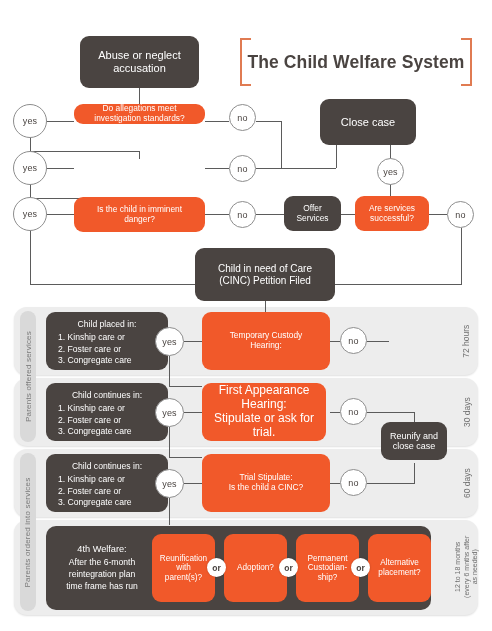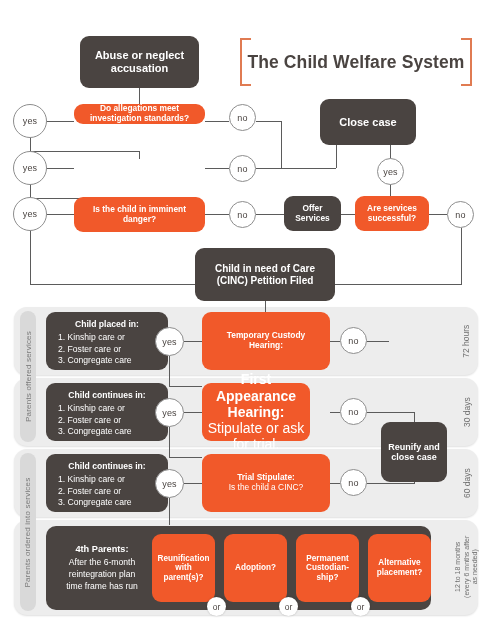--- a/index.html
+++ b/index.html
@@ -7,32 +7,32 @@
        font-family:"Liberation Sans","DejaVu Sans",sans-serif;
        -webkit-font-smoothing:antialiased;}
   #stage{position:absolute;left:0;top:0;width:492px;height:631px;}
 
   
   .node{position:absolute;box-sizing:border-box;display:flex;flex-direction:column;
         align-items:center;justify-content:center;text-align:center;
         border-radius:9px;color:#ffffff;line-height:1.16;z-index:5;}
   .node.dark{background:#4a4441;}
   .node.orange{background:#f1592a;}
-  .node .ttl{font-weight:bold;}
+  .node .ttl{font-weight:normal;}
   .node .sub{font-weight:normal;}
 
   
   .circ{position:absolute;border-radius:50%;background:#ffffff;
         border:1.3px solid #8d8d8d;color:#4a4441;
         display:flex;align-items:center;justify-content:center;
         font-size:9px;letter-spacing:.2px;z-index:7;box-sizing:border-box;}
   .orcirc{position:absolute;border-radius:50%;background:#ffffff;color:#4a4441;
         display:flex;align-items:center;justify-content:center;
-        font-size:8.5px;font-weight:normal;z-index:9;box-sizing:border-box;
-        box-shadow:0 0 2px rgba(0,0,0,.25);margin-top:39px;}
+        font-size:8.5px;font-weight:bold;z-index:9;box-sizing:border-box;
+        box-shadow:0 0 2px rgba(0,0,0,.25);}
 
   
   .ln{position:absolute;background:#5b5b5b;z-index:2;}
   .lnh{height:1px;}
   .lnv{width:1px;}
 
   
   .band{position:absolute;background:#ededed;border-radius:13px;z-index:1;
         box-shadow:0 1px 2px rgba(0,0,0,.13);}
   .bandlbl{position:absolute;background:#d9d9d9;border-radius:8px;z-index:3;
@@ -217,41 +217,41 @@
   <div class="ln lnv" style="left:169px;top:356px;height:30px;"></div>
   <div class="ln lnh" style="left:169px;top:386px;width:33px;"></div>
 
   <div class="node dark" style="left:46px;top:383px;width:122px;height:58px;font-size:8.6px;align-items:flex-start;padding:5px 0 0 0;">
     <div class="ttl" style="width:100%;text-align:center;">Child continues in:</div>
     <div class="sub" style="width:100%;text-align:left;padding-left:12px;box-sizing:border-box;margin-top:2px;line-height:1.35;">1. Kinship care or</div>
     <div class="sub" style="width:100%;text-align:left;padding-left:12px;box-sizing:border-box;line-height:1.35;">2. Foster care or</div>
     <div class="sub" style="width:100%;text-align:left;padding-left:12px;box-sizing:border-box;line-height:1.35;">3. Congregate care</div>
   </div>
 
-  <div class="node orange" style="left:202px;top:383px;width:108px;height:58px;font-size:14px;">
+  <div class="node orange" style="left:202px;top:383px;width:124px;height:58px;font-size:12px;">
     <div class="ttl">First Appearance<br>Hearing:</div>
     <div class="sub">Stipulate or ask for trial.</div>
   </div>
 
   <div class="circ" style="left:155px;top:398px;width:29px;height:29px;">
       <span>yes</span>
     </div>
   <div class="circ" style="left:340px;top:398px;width:27px;height:27px;">
       <span>no</span>
     </div>
 
   <div class="ln lnh" style="left:184px;top:412px;width:18px;"></div>
   <div class="ln lnh" style="left:330px;top:412px;width:10px;"></div>
   <div class="ln lnh" style="left:367px;top:412px;width:47px;"></div>
   <div class="ln lnv" style="left:414px;top:412px;height:20px;"></div>
 
   <div class="ln lnv" style="left:169px;top:427px;height:30px;"></div>
   <div class="ln lnh" style="left:169px;top:457px;width:33px;"></div>
 
-  <div class="node dark" style="left:381px;top:422px;width:66px;height:60px;font-size:9px;z-index:8;">
+  <div class="node dark" style="left:381px;top:422px;width:66px;height:38px;font-size:9px;z-index:8;">
     <div class="ttl">Reunify and<br>close case</div>
   </div>
 
   <div class="node dark" style="left:46px;top:454px;width:122px;height:58px;font-size:8.6px;align-items:flex-start;padding:5px 0 0 0;">
     <div class="ttl" style="width:100%;text-align:center;">Child continues in:</div>
     <div class="sub" style="width:100%;text-align:left;padding-left:12px;box-sizing:border-box;margin-top:2px;line-height:1.35;">1. Kinship care or</div>
     <div class="sub" style="width:100%;text-align:left;padding-left:12px;box-sizing:border-box;line-height:1.35;">2. Foster care or</div>
     <div class="sub" style="width:100%;text-align:left;padding-left:12px;box-sizing:border-box;line-height:1.35;">3. Congregate care</div>
   </div>
 
@@ -269,21 +269,21 @@
 
   <div class="ln lnh" style="left:184px;top:483px;width:18px;"></div>
   <div class="ln lnh" style="left:330px;top:483px;width:10px;"></div>
   <div class="ln lnh" style="left:367px;top:483px;width:47px;"></div>
   <div class="ln lnv" style="left:414px;top:463px;height:21px;"></div>
 
   <div class="ln lnv" style="left:169px;top:498px;height:27px;"></div>
 
   <div class="node dark" style="left:46px;top:526px;width:385px;height:84px;font-size:8.6px;align-items:flex-start;justify-content:center;border-radius:10px;">
     <div style="width:108px;text-align:center;padding-left:4px;box-sizing:border-box;">
-      <div class="ttl" style="font-size:9.2px;">4th Parents:</div>
+      <div class="ttl" style="font-size:9.2px;">4th Welfare:</div>
       <div class="sub" style="margin-top:3px;line-height:1.35;">After the 6-month<br>reintegration plan<br>time frame has run</div>
     </div>
   </div>
 
   <div class="node orange" style="left:152px;top:534px;width:63px;height:68px;font-size:8.2px;z-index:8;">
     <div class="ttl">Reunification<br>with<br>parent(s)?</div>
   </div>
   <div class="node orange" style="left:296px;top:534px;width:63px;height:68px;font-size:8.2px;z-index:8;">
     <div class="ttl">Permanent<br>Custodian-<br>ship?</div>
   </div>

